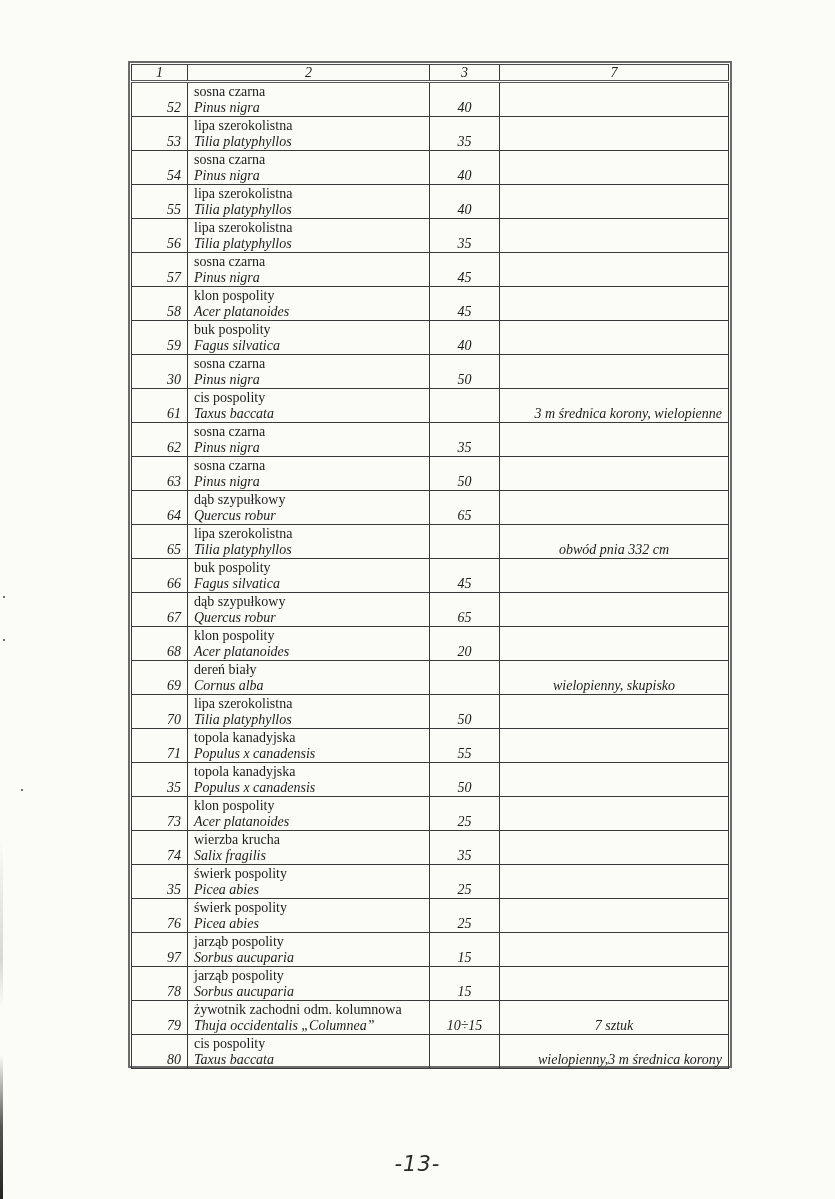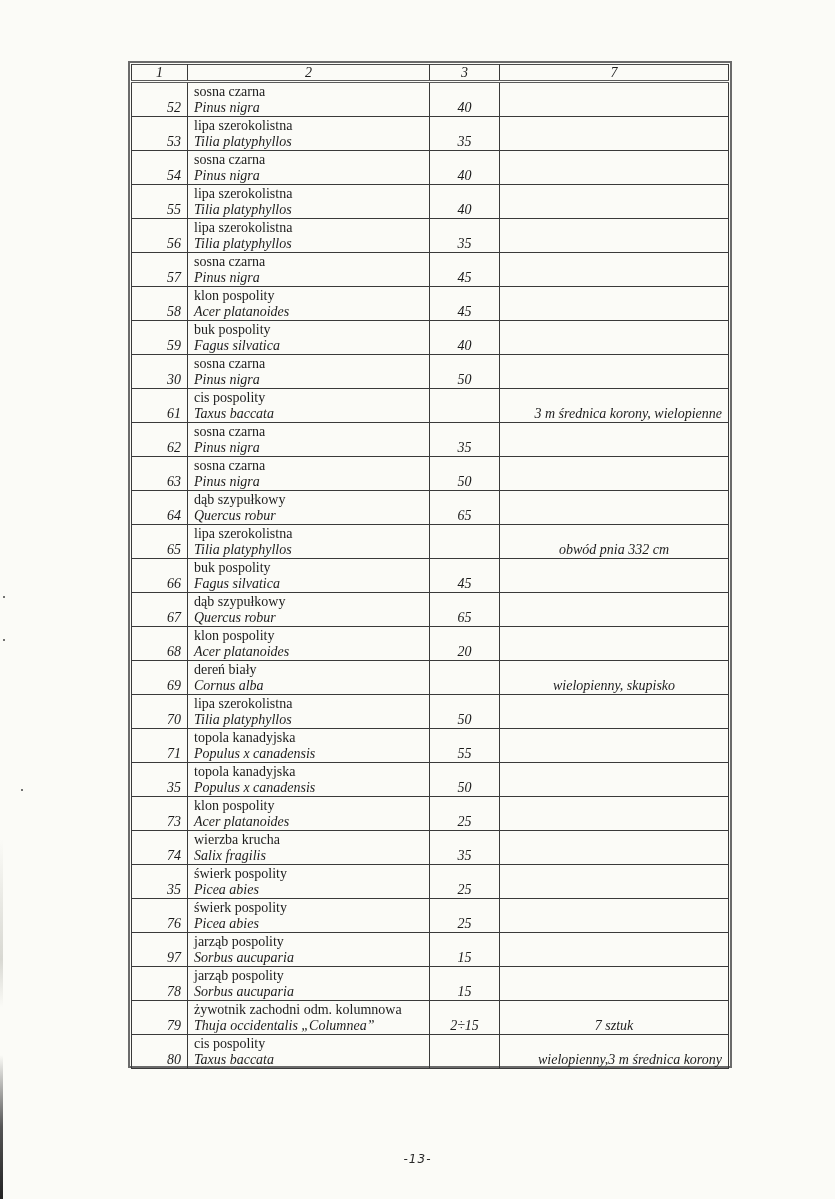--- a/index.html
+++ b/index.html
@@ -105,21 +105,21 @@
       padding-left: 2px;
       font-style: italic;
     }
     .page-number {
       position: absolute;
       left: 0;
       width: 835px;
       top: 1152px;
       text-align: center;
       font-family: "DejaVu Sans", sans-serif;
-      font-size: 12px;
+      font-size: 21px;
       color: #2a2a2a;
       letter-spacing: 1px;
       font-style: italic;
     }
   </style>
 </head>
 <body>
 
 <div class="page-edge-left"></div>
 <div class="speck" style="left:3px; top:596px;"></div>
@@ -385,21 +385,21 @@
           </td>
           <td class="dia">15</td>
           <td class="notes"></td>
         </tr>
         <tr>
           <td class="num">79</td>
           <td class="name">
             <span class="pl">żywotnik zachodni odm. kolumnowa</span>
             <span class="lat">Thuja occidentalis „Columnea”</span>
           </td>
-          <td class="dia">2÷15</td>
+          <td class="dia">10÷15</td>
           <td class="notes">7 sztuk</td>
         </tr>
         <tr>
           <td class="num">80</td>
           <td class="name">
             <span class="pl">cis pospolity</span>
             <span class="lat">Taxus baccata</span>
           </td>
           <td class="dia"></td>
           <td class="notes center">wielopienny,3 m średnica korony</td>

